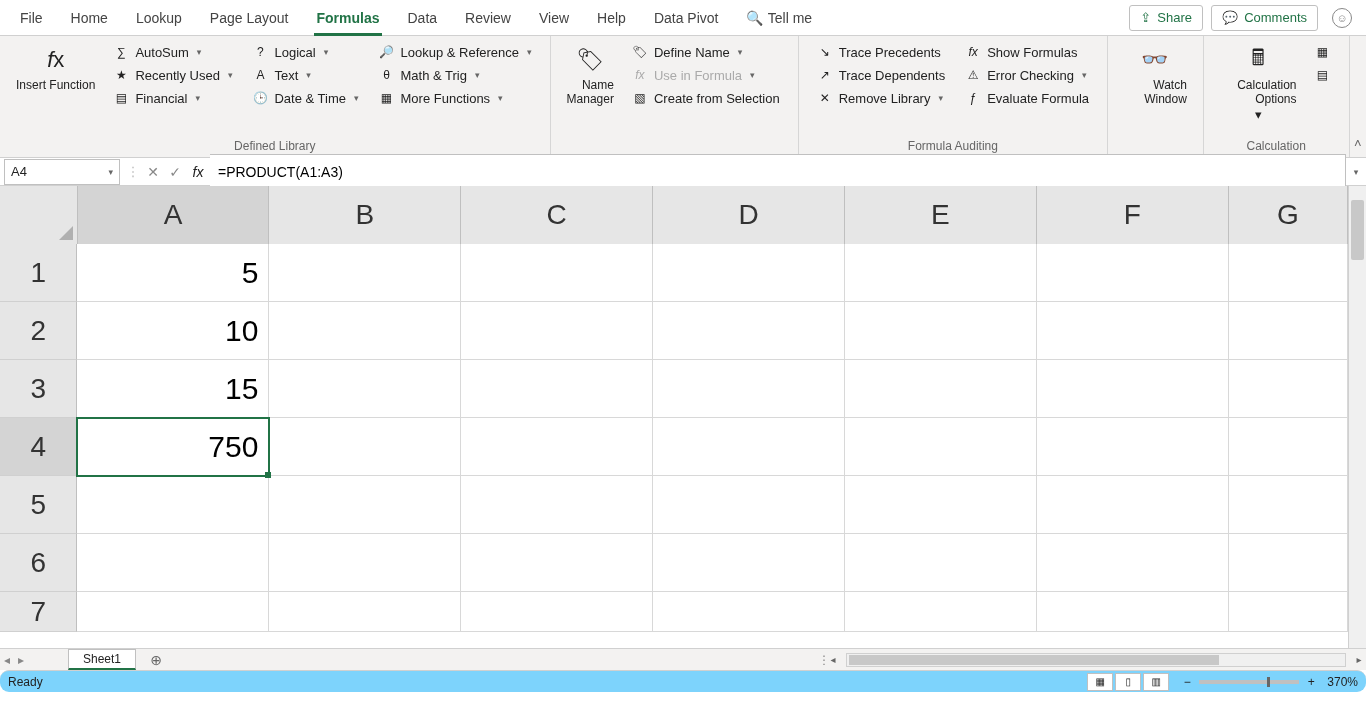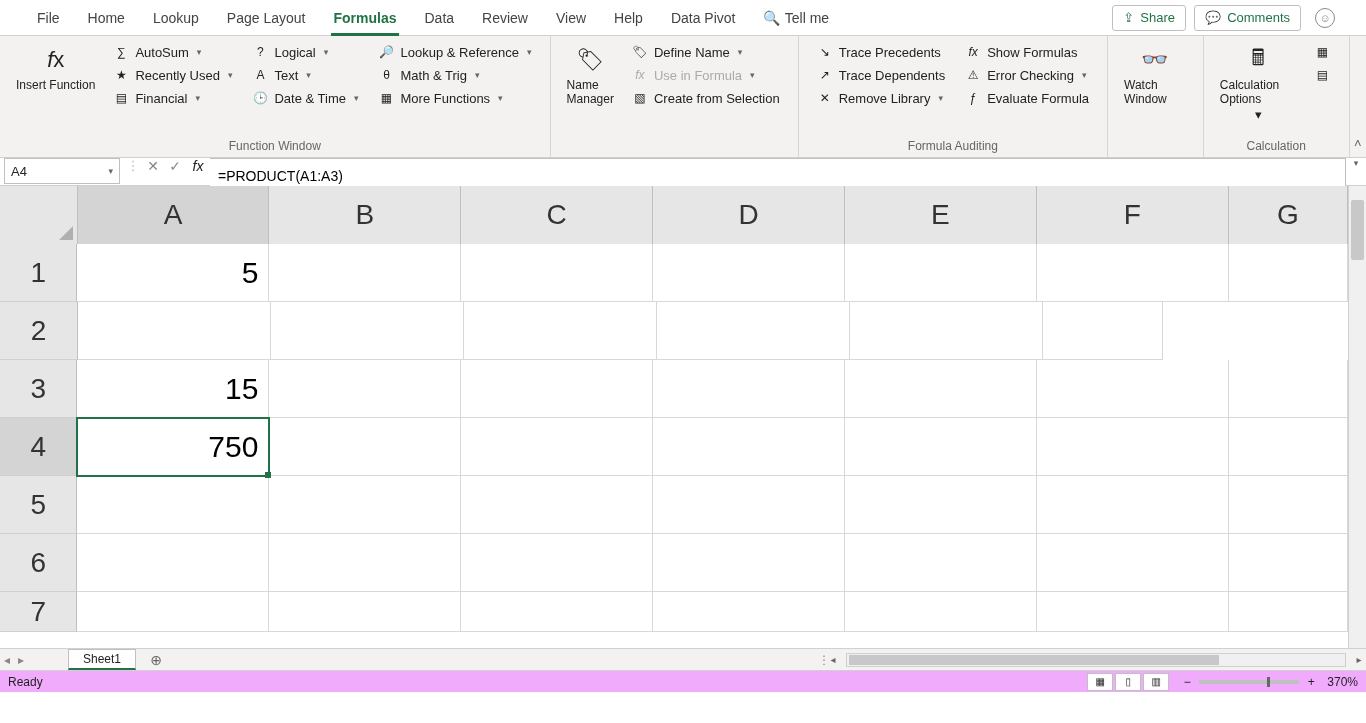--- a/index.html
+++ b/index.html
@@ -1,46 +1,46 @@
 <!DOCTYPE html>
 <html><head>
 <meta charset="utf-8">
 <style>
 * { box-sizing: border-box; margin: 0; padding: 0; font-family: "Segoe UI", Arial, sans-serif; }
 body { width: 1366px; height: 723px; background: #fff; overflow: hidden; font-size: 13px; color: #222; }
 
 
-.tabs { display: flex; align-items: center; height: 36px; background: #fff; border-bottom: 1px solid #d0d0d0; padding: 0 23px; }
+.tabs { display: flex; align-items: center; height: 36px; background: #fff; border-bottom: 1px solid #d0d0d0; padding: 0 6px; }
 .tab { padding: 0 14px; height: 36px; display: flex; align-items: center; cursor: pointer; font-size: 14px; color: #444; }
 .tab.active { color: #217346; font-weight: 600; position: relative; }
 .tab.active::after { content: ""; position: absolute; left: 12px; right: 12px; bottom: 0; height: 3px; background: #217346; }
 .tabs-spacer { flex: 1; }
 .share-btn, .comments-btn { height: 26px; padding: 0 10px; border: 1px solid #c0c0c0; border-radius: 3px; background: #fff; display: flex; align-items: center; gap: 6px; font-size: 13px; color: #222; margin-left: 8px; cursor: pointer; }
 .share-btn { color: #217346; }
 .comments-btn { color: #217346; }
 .smiley { width: 20px; height: 20px; margin-left: 14px; margin-right: 8px; border: 1.5px solid #888; border-radius: 50%; display: flex; align-items: center; justify-content: center; font-size: 11px; color: #888; cursor: pointer; }
 
 
 .ribbon { display: flex; height: 122px; background: #f3f2f1; border-bottom: 1px solid #d0d0d0; }
 .group { border-right: 1px solid #d6d6d6; display: flex; flex-direction: column; padding: 4px 8px 0; }
 .group-body { flex: 1; display: flex; align-items: flex-start; }
 .group-label { text-align: center; font-size: 12px; color: #666; padding: 2px 0 4px; }
 .vcol { display: flex; flex-direction: column; gap: 3px; padding: 2px 4px; }
 .rbtn { display: flex; align-items: center; gap: 6px; padding: 2px 6px; font-size: 13px; color: #222; cursor: pointer; white-space: nowrap; }
 .rbtn .ico { width: 16px; height: 16px; display: inline-flex; align-items: center; justify-content: center; font-size: 12px; }
 .rbtn .dd { font-size: 9px; color: #666; margin-left: 2px; }
 .bigbtn { display: flex; flex-direction: column; align-items: center; justify-content: flex-start; padding: 4px 8px; cursor: pointer; min-width: 56px; }
 .bigbtn .ico { width: 32px; height: 32px; display: flex; align-items: center; justify-content: center; font-size: 22px; margin-bottom: 2px; }
-.bigbtn .lbl { font-size: 12px; text-align: left; line-height: 1.2; }
+.bigbtn .lbl { font-size: 12px; text-align: right; line-height: 1.2; }
 .disabled { color: #aaa; }
 
 .collapse-arrow { width: 20px; display: flex; align-items: flex-end; justify-content: center; padding-bottom: 6px; cursor: pointer; color: #666; }
 
 
-.fbar { display: flex; align-items: flex-start; height: 28px; background: #fff; border-bottom: 1px solid #d0d0d0; }
+.fbar { display: flex; align-items: center; height: 28px; background: #fff; border-bottom: 1px solid #d0d0d0; }
 .namebox { width: 116px; height: 26px; border: 1px solid #c0c0c0; margin: 0 4px; display: flex; align-items: center; padding: 0 6px; font-size: 13px; background: #fff; }
 .namebox .dd { margin-left: auto; font-size: 9px; color: #666; }
 .fbar-sep { width: 18px; text-align: center; color: #bbb; }
 .fbar-ico { width: 22px; text-align: center; color: #888; cursor: pointer; font-size: 14px; }
 .fbar-fx { width: 24px; text-align: center; font-style: italic; font-size: 14px; cursor: pointer; }
 .formula-input { flex: 1; height: 36px; border: 1px solid #c0c0c0; border-left: none; padding: 4px 8px; font-size: 14px; outline: none; }
 .fbar-expand { width: 20px; text-align: center; color: #666; cursor: pointer; font-size: 9px; }
 
 
 .grid-wrap { position: relative; height: 462px; display: flex; }
@@ -65,21 +65,21 @@
 .sheetnav { width: 14px; text-align: center; color: #888; cursor: pointer; }
 .sheettab { padding: 2px 14px; background: #fff; border: 1px solid #c0c0c0; border-bottom: 2px solid #217346; cursor: pointer; margin-left: 40px; }
 .addsheet { width: 20px; height: 20px; margin-left: 10px; display: flex; align-items: center; justify-content: center; font-size: 14px; color: #666; cursor: pointer; }
 .sheet-spacer { flex: 1; }
 .hsplit { width: 8px; color: #888; }
 .hscroll { width: 500px; height: 14px; background: #f0f0f0; margin: 0 6px; position: relative; border: 1px solid #d0d0d0; }
 .hscroll .thumb { position: absolute; left: 2px; top: 1px; bottom: 1px; width: 370px; background: #c8c8c8; }
 .hscroll-arrow { width: 14px; text-align: center; color: #666; cursor: pointer; font-size: 10px; }
 
 
-.status { display: flex; align-items: center; height: 22px; background: #f0abfc; border-top: 1px solid #d0d0d0; font-size: 12px; padding: 6px 8px; }
+.status { display: flex; align-items: center; height: 22px; background: #7dd3fc; border-top: 1px solid #d0d0d0; font-size: 12px; padding: 6px 8px; border-radius: 9px; }
 .status-spacer { flex: 1; }
 .viewbtn { width: 26px; height: 18px; border: 1px solid #c0c0c0; margin-left: 2px; display: flex; align-items: center; justify-content: center; font-size: 10px; cursor: pointer; background: #fff; }
 .zoom { display: flex; align-items: center; margin-left: 10px; }
 .zoom-btn { width: 16px; text-align: center; cursor: pointer; }
 .zoom-track { width: 100px; height: 4px; background: #c0c0c0; position: relative; margin: 0 4px; }
 .zoom-thumb { position: absolute; top: -3px; left: 68px; width: 3px; height: 10px; background: #666; }
 .zoom-pct { margin-left: 8px; }
 </style>
 </head>
 <body>
@@ -164,21 +164,21 @@
             <span>Math &amp; Trig</span>
             <span class="dd">▾</span>
           </div>
         <div class="rbtn">
             <span class="ico">▦</span>
             <span>More Functions</span>
             <span class="dd">▾</span>
           </div>
       </div>
     </div>
-    <div class="group-label">Function Window</div>
+    <div class="group-label">Defined Library</div>
   </div>
 
   <div class="group">
     <div class="group-body">
       <div class="bigbtn">
         <span class="ico">🏷</span>
         <span class="lbl">Name Manager</span>
       </div>
       <div class="vcol">
         <div class="rbtn">
@@ -304,20 +304,21 @@
         <div class="cell">5</div>
         <div class="cell"></div>
         <div class="cell"></div>
         <div class="cell"></div>
         <div class="cell"></div>
         <div class="cell"></div>
         <div class="cell" style="width:120px"></div>
       </div>
       <div class="row">
         <div class="rowhead">2</div>
+        <div class="cell">10</div>
         <div class="cell"></div>
         <div class="cell"></div>
         <div class="cell"></div>
         <div class="cell"></div>
         <div class="cell"></div>
         <div class="cell" style="width:120px"></div>
       </div>
       <div class="row">
         <div class="rowhead">3</div>
         <div class="cell">15</div>

